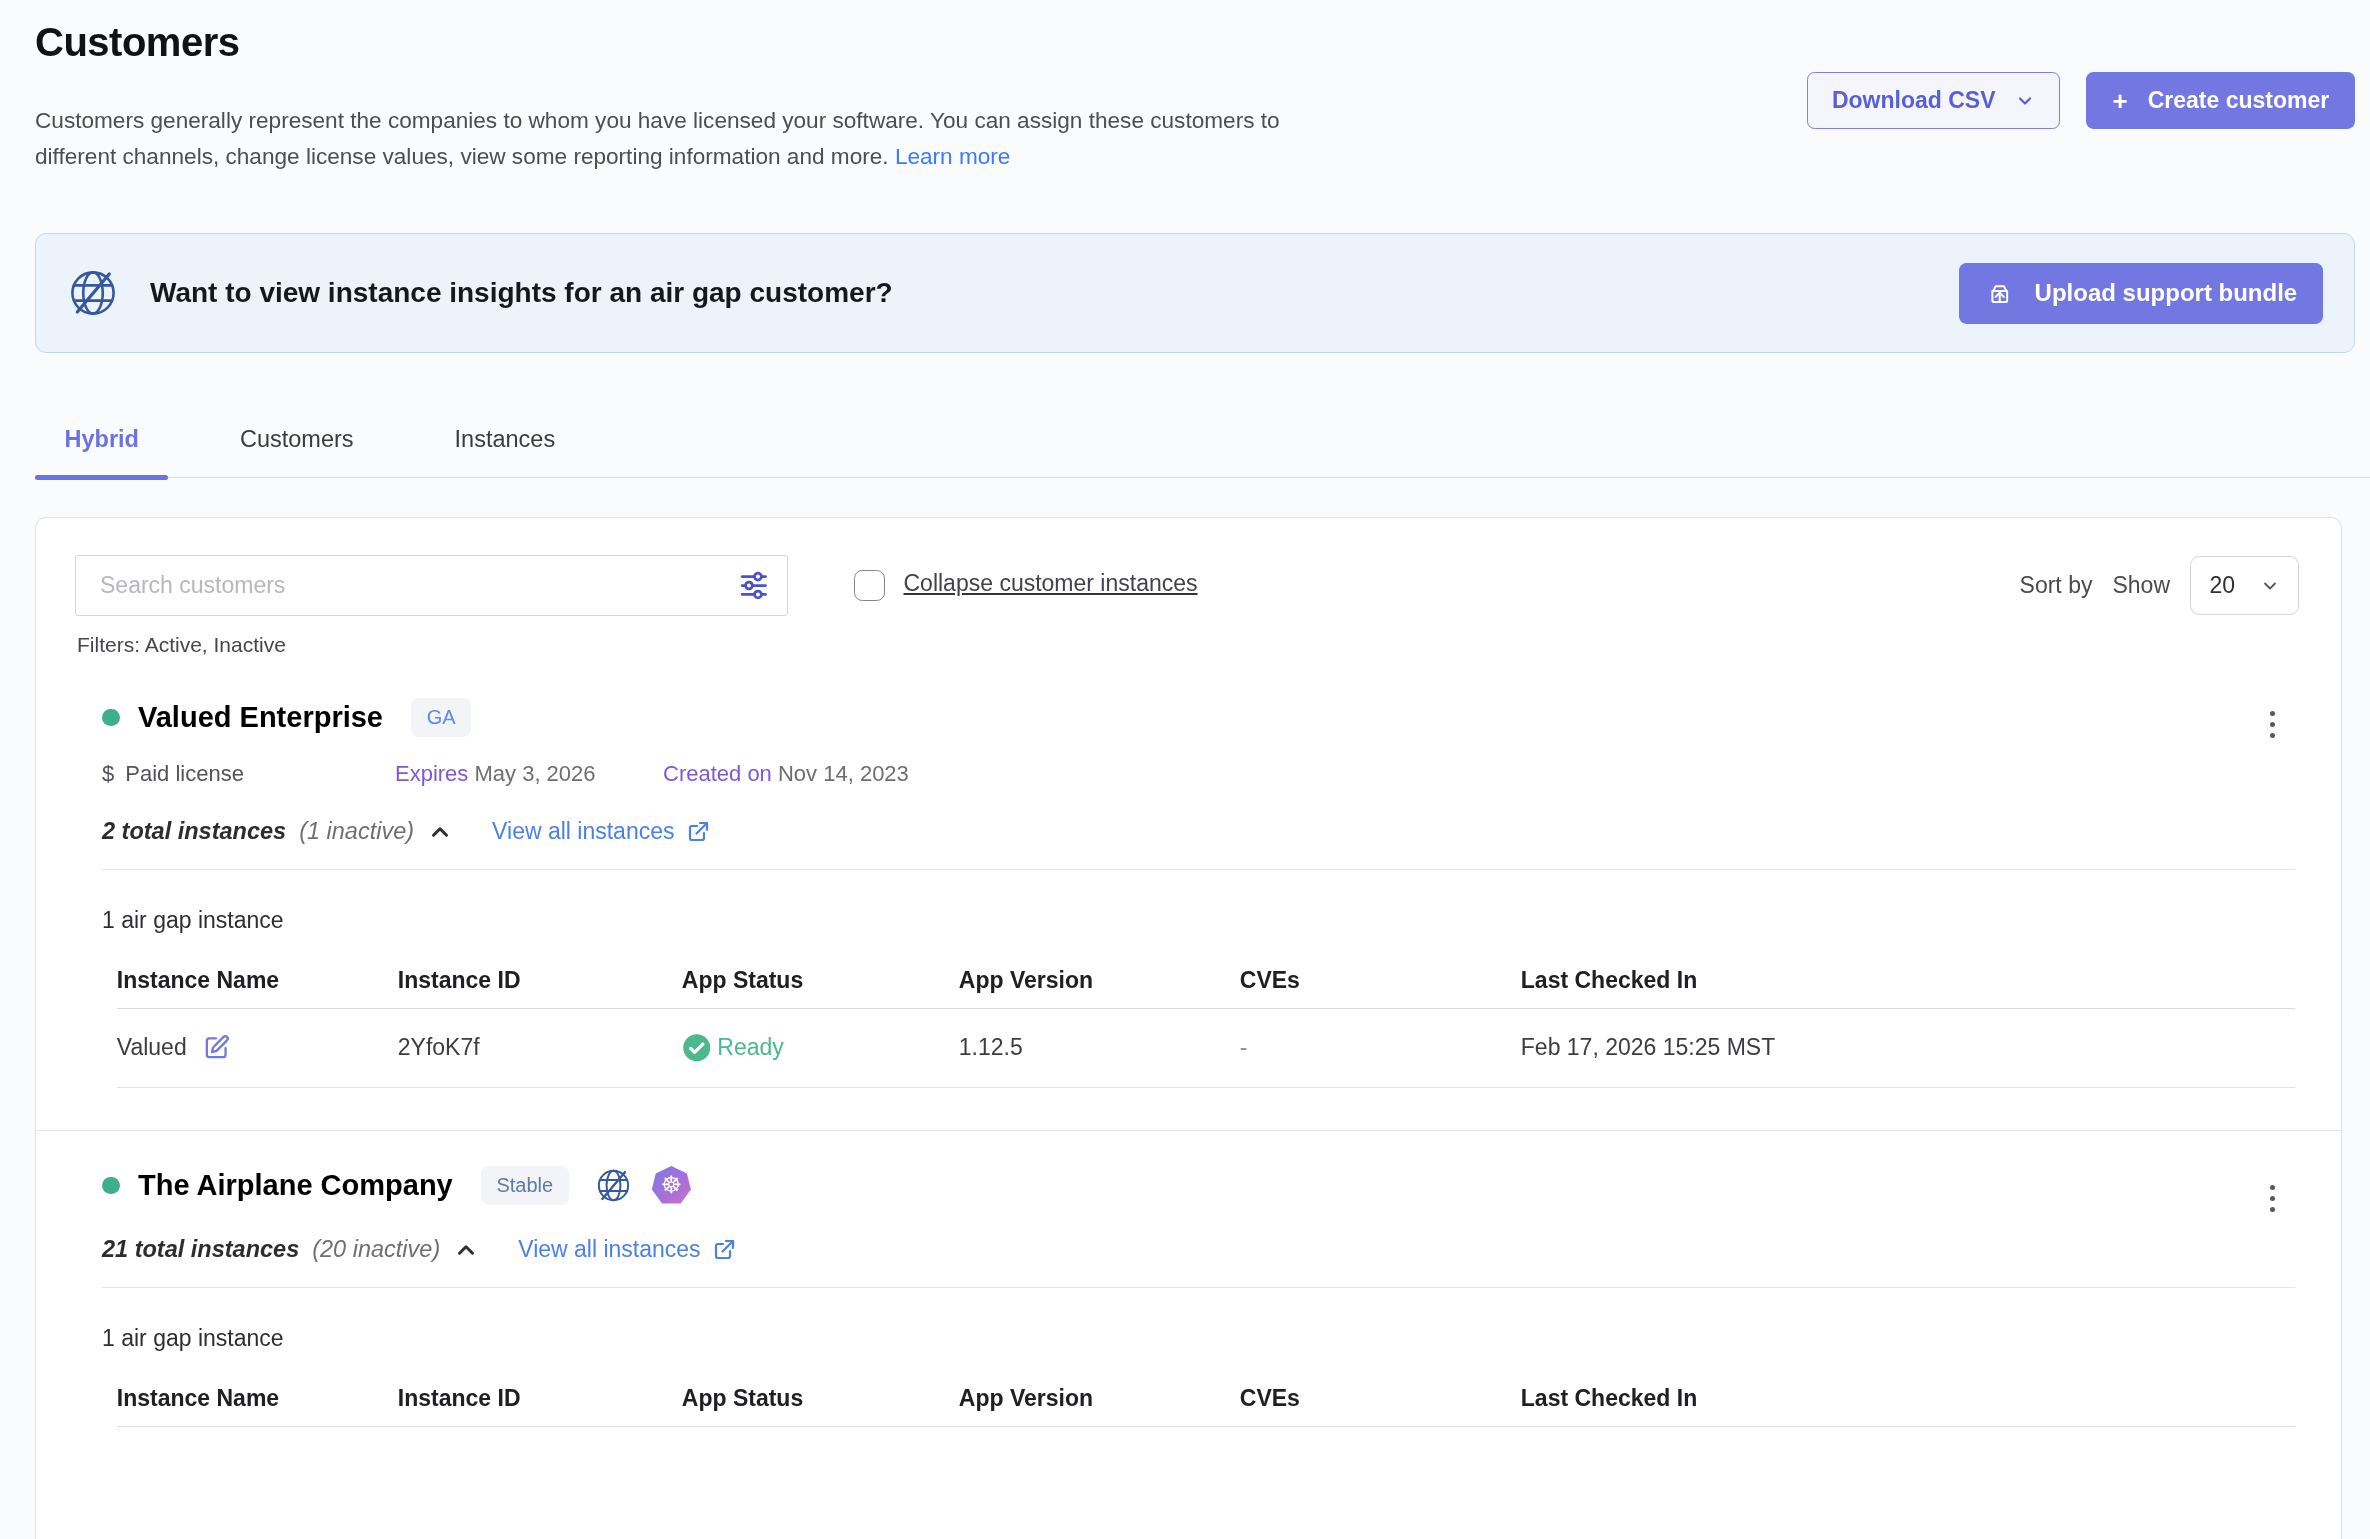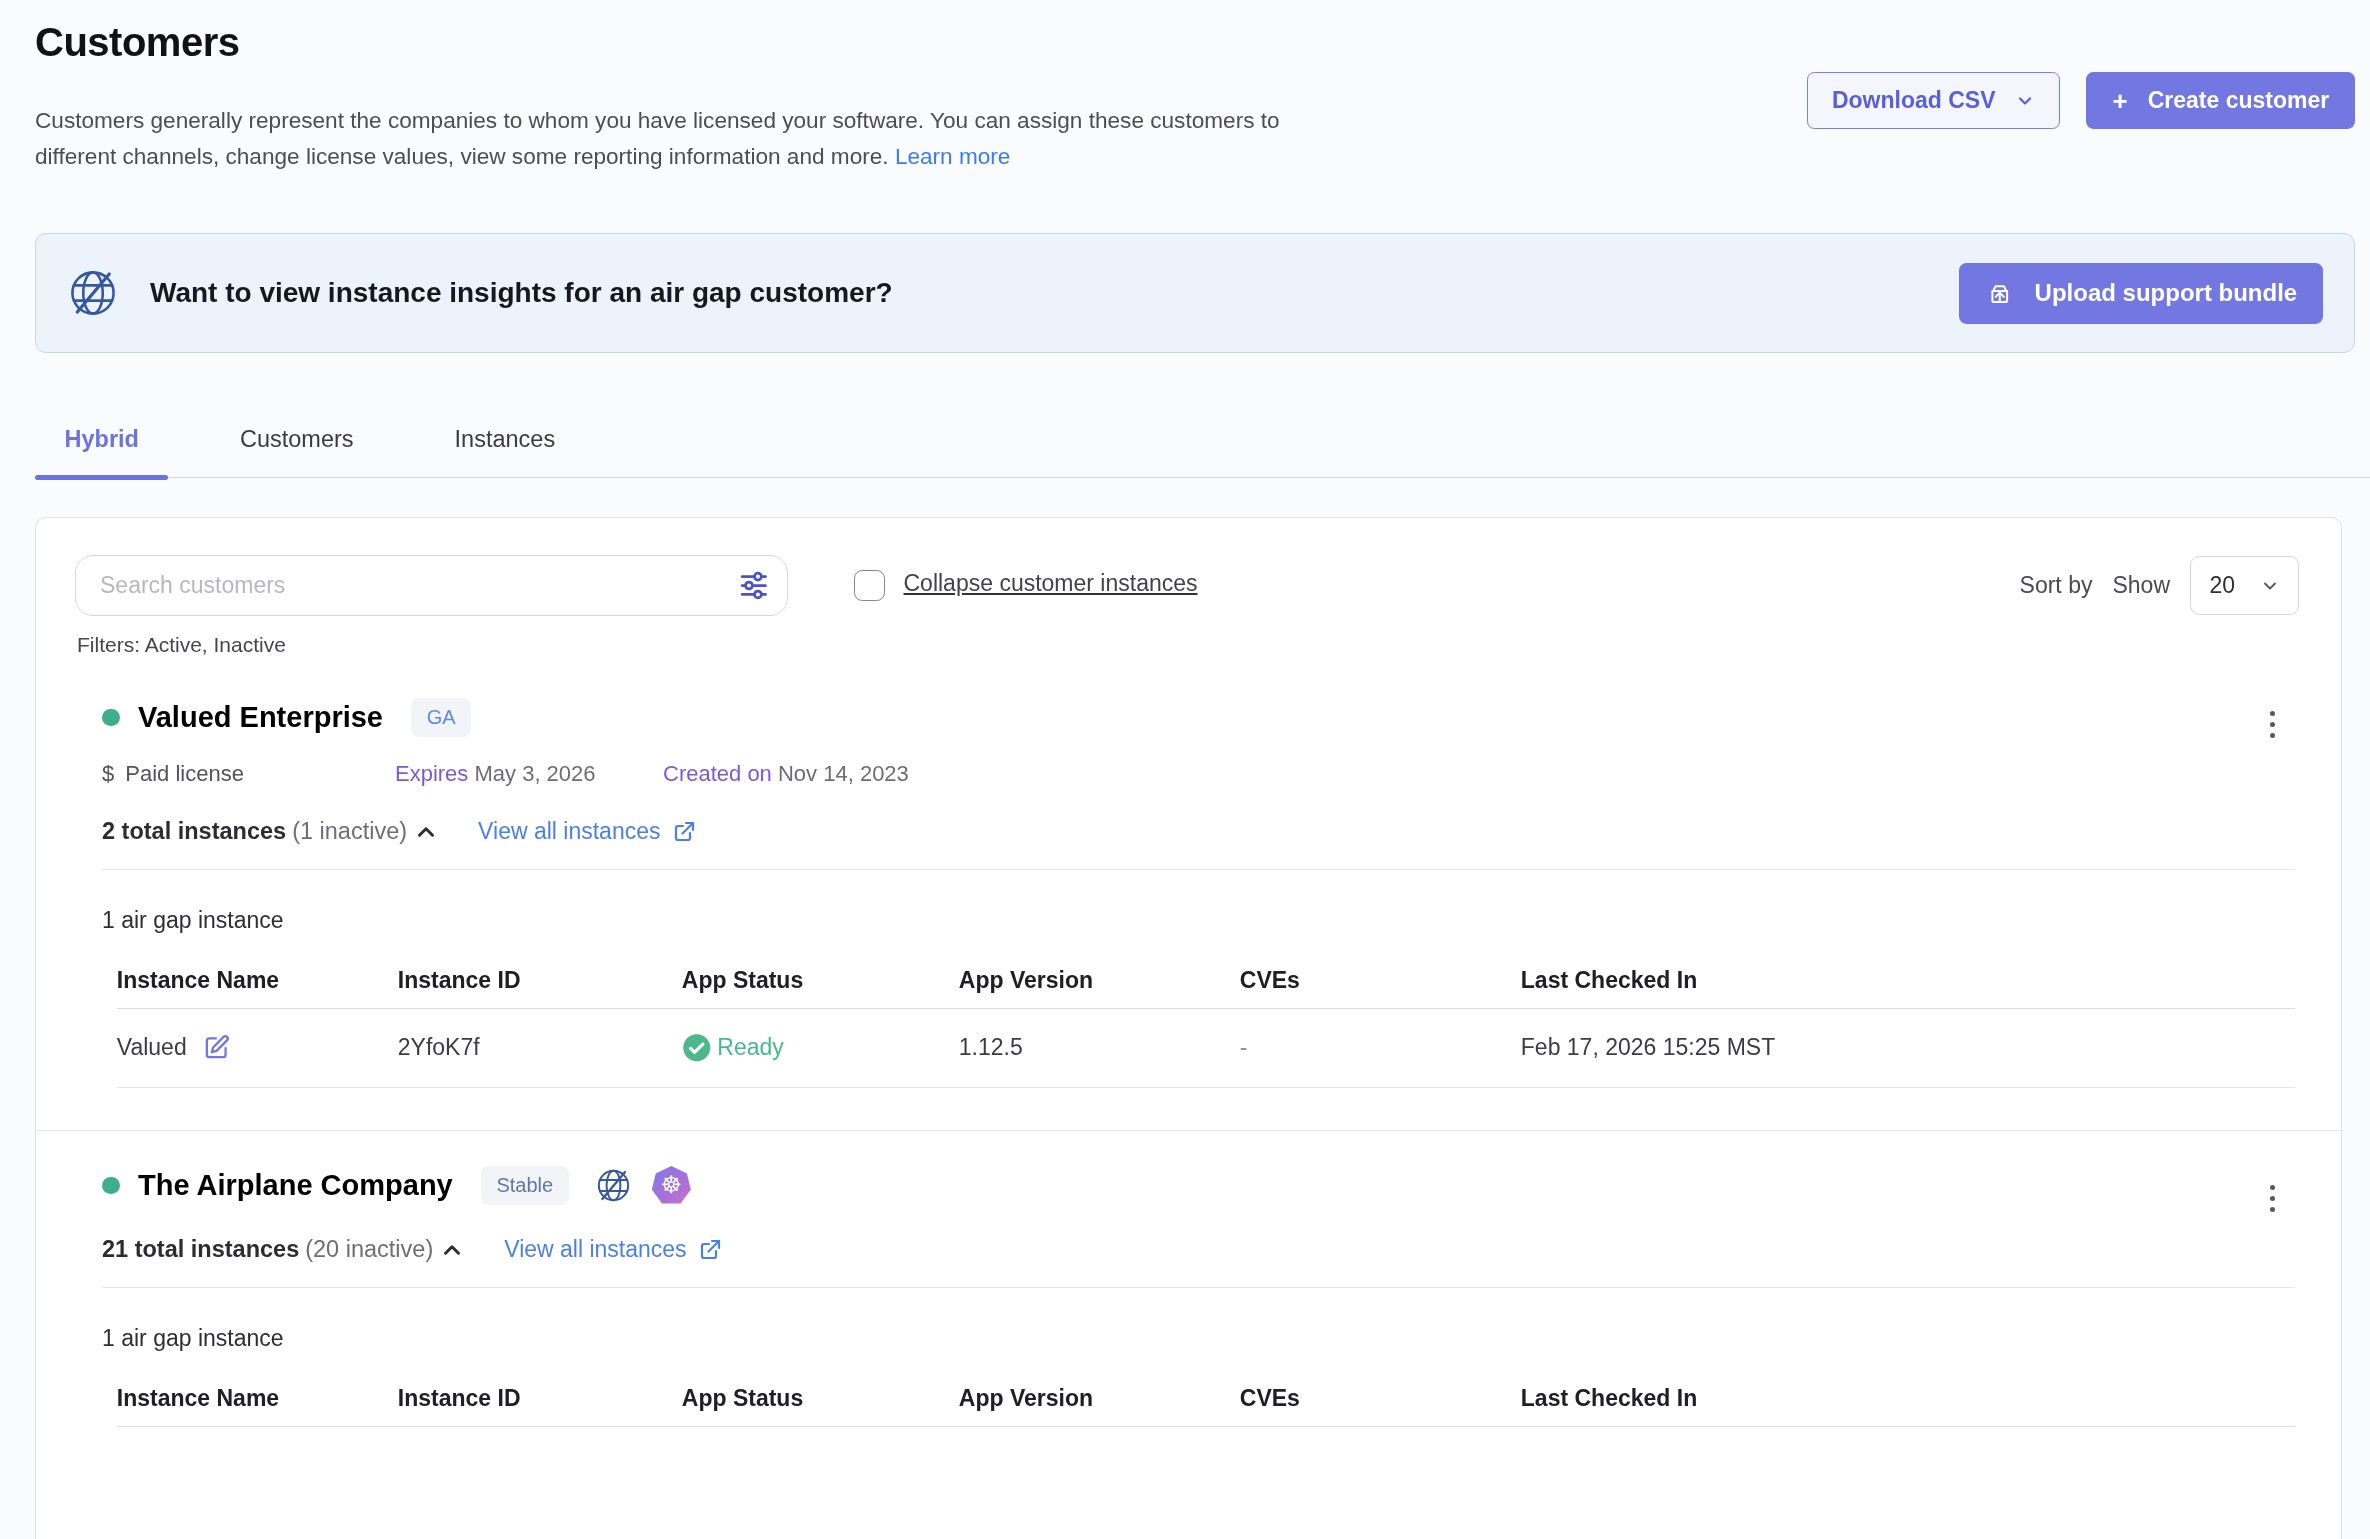--- a/index.html
+++ b/index.html
@@ -60,21 +60,21 @@
   .card {
     position:absolute; left:35px; top:517px; width:2307px; height:1163px;
     background:#fff; border:1.4px solid #e2e2e6; border-radius:11px;
     overflow:hidden;
   }
   .toolbar {
     display:flex; align-items:center; padding:37px 42px 0 39px;
   }
   .search-wrap { position:relative; width:713px; }
   .search-wrap input {
-    width:100%; height:61px; border:1.4px solid #d6d6db; border-radius:18px;
+    width:100%; height:61px; border:1.4px solid #d6d6db; border-radius:3px;
     padding:0 65px 0 24px; font-size:23px; color:#333; outline:none;
     font-family:"Liberation Sans", sans-serif;
   }
   .search-wrap input::placeholder { color:#b7b7bf; }
   .sliders-icon { position:absolute; right:16.6px; top:14px; width:33px; height:33px; cursor:pointer; }
   .chk-group { display:flex; align-items:flex-start; gap:18.5px; margin-left:66px;text-decoration:underline; }
   .checkbox {
     width:31px; height:31px; border:1.8px solid #84848b; border-radius:8.3px;
     background:#fff; cursor:pointer;
   }
@@ -114,21 +114,21 @@
     gap:5.5px; cursor:pointer;
   }
   .kebab span { width:5.5px; height:5.5px; border-radius:50%; background:#58585e; }
   .meta-row { display:flex; align-items:center; margin-top:24px; font-size:22px; }
   .license { width:293px; display:flex; align-items:center; gap:11px; color:#53535a; }
   .dollar { font-size:22px; color:#53535a; }
   .meta-pair { width:268px; color:#6d6d73; }
   .meta-pair .lbl { color:#7e58d8; }
   .meta-pair:last-child { width:auto; }
   .inst-row { display:flex; align-items:center; margin-top:31px; }
-  .inst-toggle { display:flex; align-items:center; gap:6px; cursor:pointer; }
+  .inst-toggle { display:flex; align-items:center; gap:13px; cursor:pointer;font-style:italic; }
   .inst-total { font-size:23.5px; font-weight:700; color:#2c2c31; }
   .inst-inactive { font-size:23.5px; color:#6e6e74; }
   .view-all {
     display:flex; align-items:center; gap:11px; margin-left:39px;
     font-size:23px; font-weight:500; color:#4a80e8; cursor:pointer; text-decoration:none;
   }
   .thin-divider { border-top:1.4px solid #e6e6e9; margin-top:24px; }
   .airgap-heading { margin-top:37px; font-size:23px; font-weight:500; color:#2e2e33; }
   
   .itable { margin:33px 0 0 14.8px; }

